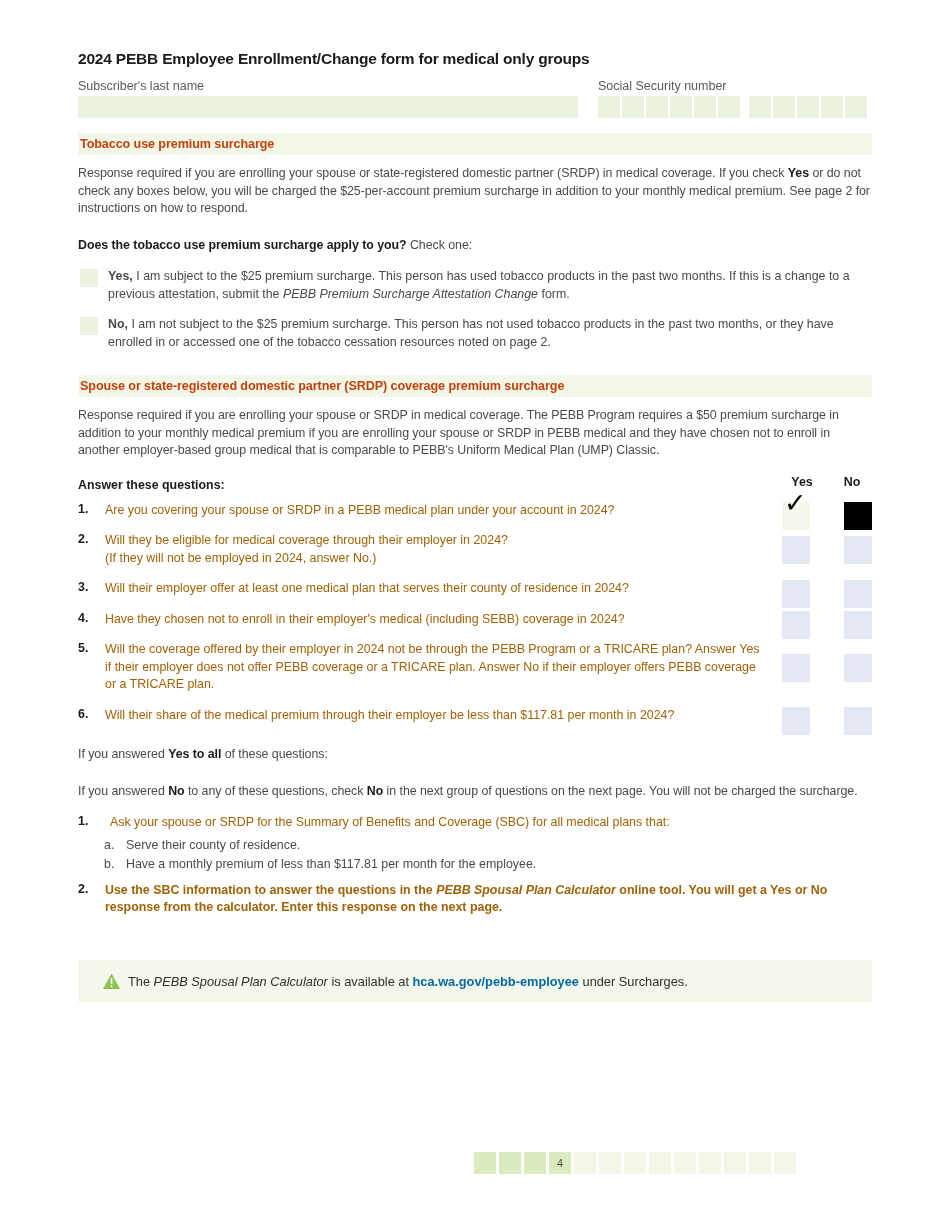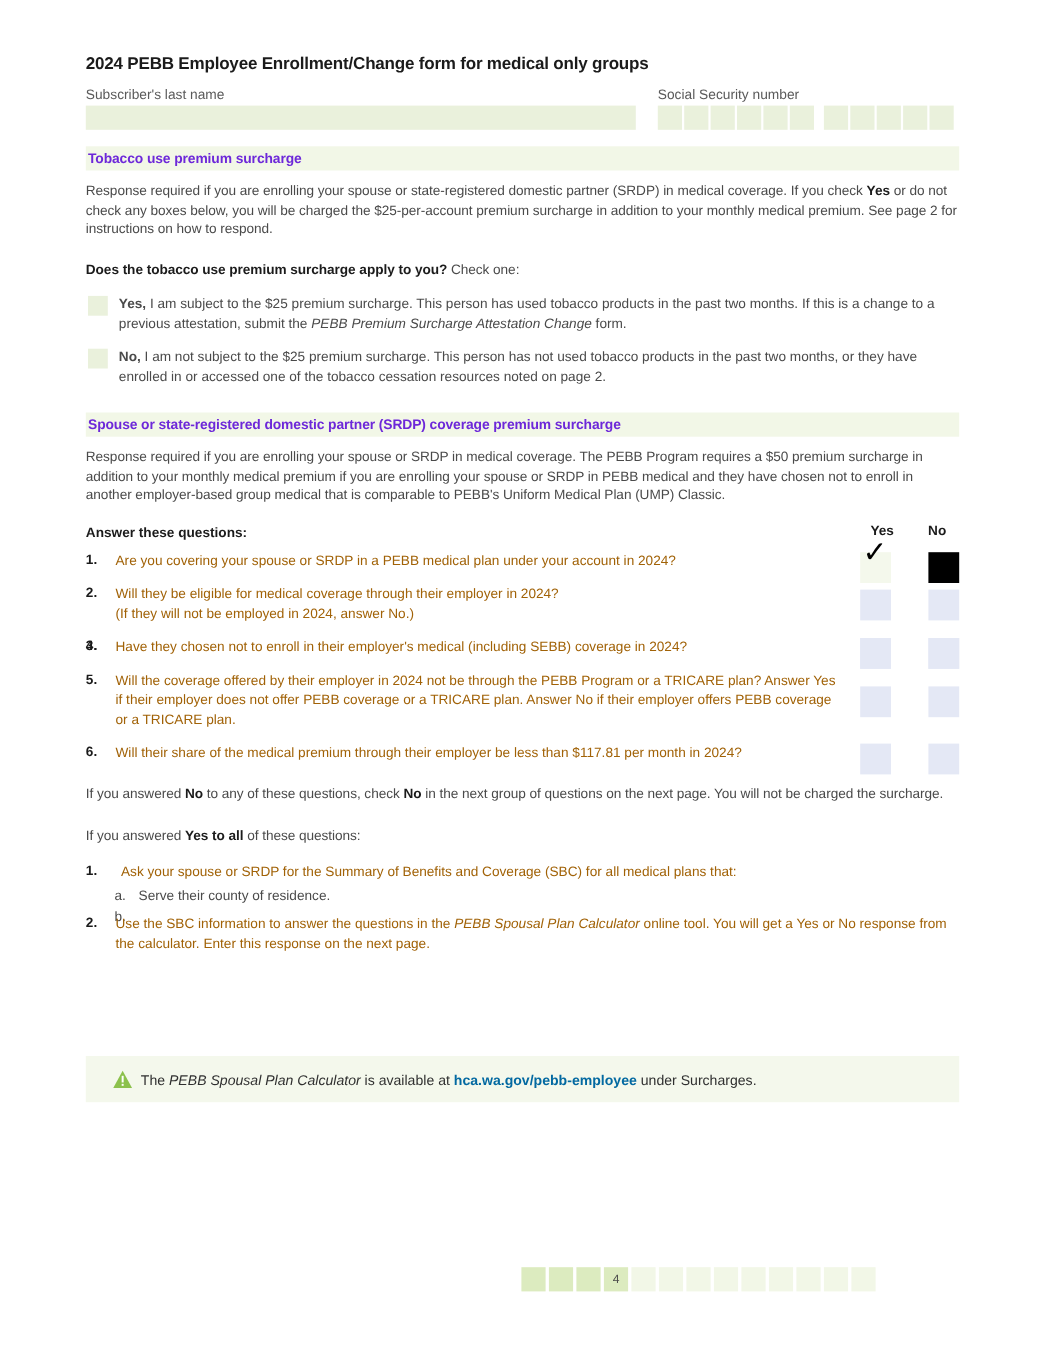--- a/index.html
+++ b/index.html
@@ -48,21 +48,21 @@
   .ssn-gap { width: 5px; }
 
   
   .section-bar {
     background: #f2f7e7;
     height: 22px;
     line-height: 22px;
     padding-left: 2px;
     font-size: 12.6px;
     font-weight: bold;
-    color: #6d28d9;
+    color: #c2410c;
     letter-spacing: -0.1px;
     width: 794px;
   }
 
   
   .para {
     font-size: 12.4px;
     line-height: 17.5px;
     color: #4a4a4a;
     letter-spacing: -0.05px;
@@ -248,20 +248,21 @@
         <div class="q-row" style="margin-top: 13px;">
           <span class="q-num">2.</span>
           <div class="q-text">Will they be eligible for medical coverage through their employer in 2024?<br>(If they will not be employed in 2024, answer No.)</div>
           <div class="q-boxes" style="top: 4px;">
             <div class="cb"></div>
             <div class="cb"></div>
           </div>
         </div>
         <div class="q-row" style="margin-top: 13px;">
           <span class="q-num">3.</span>
+          <div class="q-text">Will their employer offer at least one medical plan that serves their county of residence in 2024?</div>
           <div class="q-boxes" style="top: 0px;">
             <div class="cb"></div>
             <div class="cb"></div>
           </div>
         </div>
         <div class="q-row" style="margin-top: 13px;">
           <span class="q-num">4.</span>
           <div class="q-text">Have they chosen not to enroll in their employer's medical (including SEBB) coverage in 2024?</div>
           <div class="q-boxes" style="top: 0px;">
             <div class="cb"></div>
@@ -279,43 +280,44 @@
         <div class="q-row" style="margin-top: 13px;">
           <span class="q-num">6.</span>
           <div class="q-text">Will their share of the medical premium through their employer be less than $117.81 per month in 2024?</div>
           <div class="q-boxes" style="top: 0px;">
             <div class="cb"></div>
             <div class="cb"></div>
           </div>
         </div>
       </div>
 
+    <div class="para" style="margin-top:22px;">
+      <span>If you answered </span><b>Yes to all</b><span> of these questions:</span>
+    </div>
+
     <div class="para" style="margin-top:19px;">
       <span>If you answered </span><b>No</b><span> to any of these questions, check </span><b>No</b><span> in the next group of questions on the next page. You will not be charged the surcharge.</span>
-    </div>
-
-    <div class="para" style="margin-top:22px;">
-      <span>If you answered </span><b>Yes to all</b><span> of these questions:</span>
     </div>
 
     <div class="q-row" style="margin-top:14px;">
       <span class="q-num">1.</span>
       <div class="q-text" style="margin-left:32px; margin-right:0;">Ask your spouse or SRDP for the Summary of Benefits and Coverage (SBC) for all medical plans that:</div>
     </div>
     <div class="sub-item" style="margin-top:4px;">
       <span class="ltr">a.</span>
       <span>Serve their county of residence.</span>
     </div>
     <div class="sub-item">
       <span class="ltr">b.</span>
+      <span>Have a monthly premium of less than $117.81 per month for the employee.</span>
     </div>
 
     <div class="q-row" style="margin-top:8px;">
       <span class="q-num">2.</span>
-      <div class="q-text" style="margin-left:27px; margin-right:0;">
+      <div class="q-text" style="margin-left:27px; margin-right:0;font-weight:bold;">
         <span>Use the SBC information to answer the questions in the </span><i>PEBB Spousal Plan Calculator</i><span> online tool. You will get a Yes or No response from the calculator. Enter this response on the next page.</span>
       </div>
     </div>
   </div>
 
   <div class="callout" style="position:absolute; top:960px; left:0;">
     <svg class="warn-icon" viewBox="0 0 20 20">
       <polygon points="10,1.5 19,18 1,18" fill="#8cc14c"></polygon>
       <rect x="9.05" y="6.3" width="1.9" height="6.4" fill="#ffffff"></rect>
       <rect x="9.05" y="14" width="1.9" height="1.9" fill="#ffffff"></rect>

